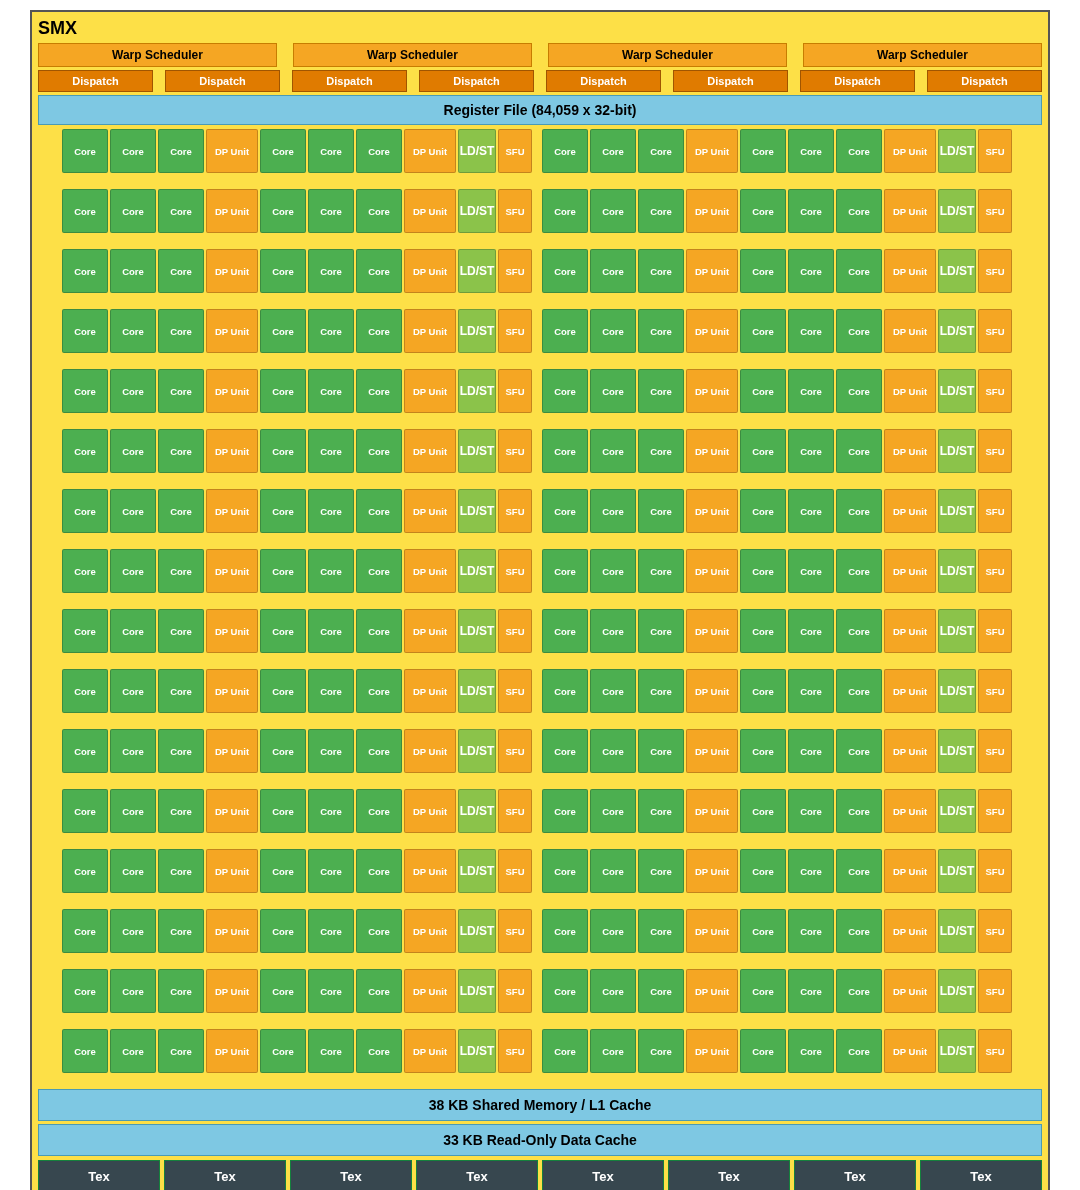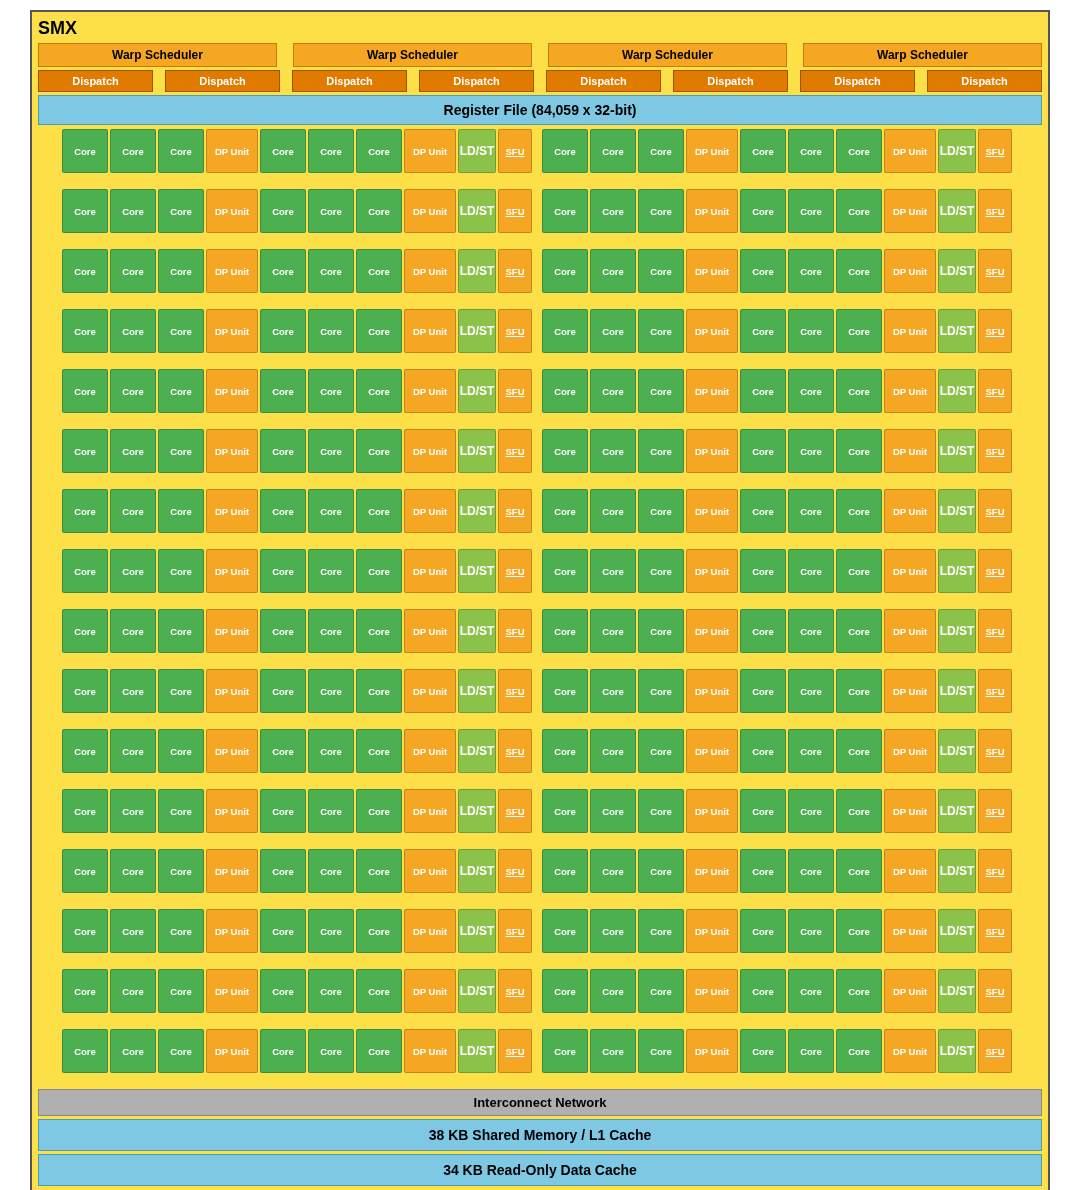--- a/index.html
+++ b/index.html
@@ -108,21 +108,20 @@
     .cell-ldst {
       background: #8bc34a;
       width: 38px;
       height: 44px;
       font-size: 12px;
     }
     .cell-sfu {
       background: #f5a623;
       width: 34px;
       height: 44px;
-      text-decoration: underline;
     }
     .interconnect {
       background: #b0b0b0;
       border: 1px solid #888;
       text-align: center;
       padding: 5px 0;
       font-size: 13px;
       font-weight: bold;
       color: #000;
       margin-bottom: 3px;
@@ -559,23 +558,22 @@
         <div class="cell cell-dp">DP Unit</div>
         <div class="cell cell-core">Core</div>
         <div class="cell cell-core">Core</div>
         <div class="cell cell-core">Core</div>
         <div class="cell cell-dp">DP Unit</div>
         <div class="cell cell-ldst">LD/ST</div>
         <div class="cell cell-sfu">SFU</div>
       </div>
     </div>
 
-  <div class="interconnect">Interconnect Network</div>
   <div class="shared-memory">38 KB Shared Memory / L1 Cache</div>
-  <div class="readonly-cache">34 KB Read-Only Data Cache</div>
+  <div class="readonly-cache">33 KB Read-Only Data Cache</div>
 
   <div class="tex-section">
     <div class="tex-row">
       <div class="tex-unit">Tex</div>
       <div class="tex-unit">Tex</div>
       <div class="tex-unit">Tex</div>
       <div class="tex-unit">Tex</div>
       <div class="tex-unit">Tex</div>
       <div class="tex-unit">Tex</div>
       <div class="tex-unit">Tex</div>

